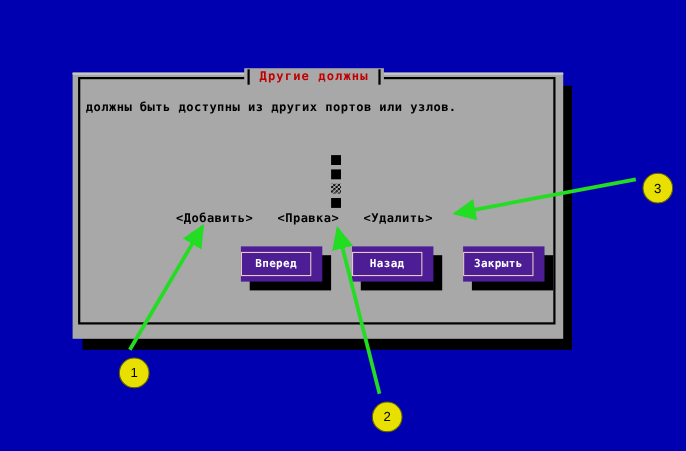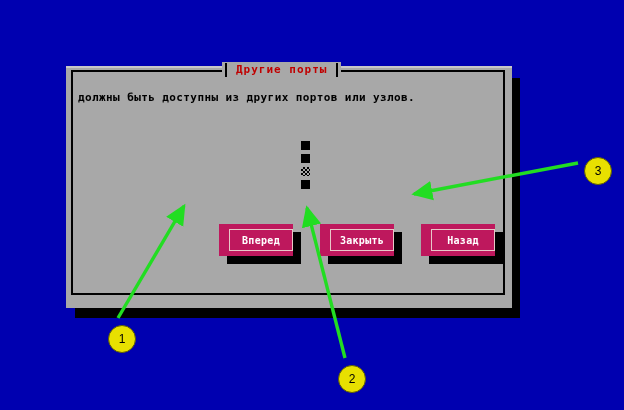--- a/index.html
+++ b/index.html
@@ -144,25 +144,25 @@
   .red-btn-shadow {
     position: absolute;
     left: 8px; top: 8px;
     width: 74px; height: 32px;
     background: #000000;
   }
   .red-btn {
     position: absolute;
     left: 0; top: 0;
     width: 74px; height: 32px;
-    background: #be185d;
-    box-sizing: border-box;
-    display: flex;
-    align-items: center;
-    justify-content: flex-end;
+    background: #4c1d95;
+    box-sizing: border-box;
+    display: flex;
+    align-items: center;
+    justify-content: flex-start;
   }
   .red-btn-inner {
     width: 64px; height: 22px;
     border: 1px solid #e8c8c8;
     box-sizing: border-box;
     display: flex;
     align-items: center;
     justify-content: center;
     color: #ffffff;
     font-size: 10px;
@@ -200,53 +200,58 @@
 
   <div id="dialog-shadow"></div>
 
   <div id="dialog-panel"></div>
   <div id="dialog-panel-hi"></div>
 
   <div id="inner-frame"></div>
 
   <div id="title-wrap">
     <span class="title-tick"></span>
-    <span id="dialog-title">Другие порты</span>
+    <span id="dialog-title">Другие должны</span>
     <span class="title-tick"></span>
   </div>
 
   <div id="body-text">
     <div>должны быть доступны из других портов или узлов.</div>
   </div>
 
   <div id="scroll-col">
     <div class="scroll-cell"></div>
     <div class="scroll-cell"></div>
     <div class="scroll-cell dither"></div>
     <div class="scroll-cell"></div>
   </div>
 
+  <div id="text-actions">
+    <span class="text-action">&lt;Добавить&gt;</span>
+    <span class="text-action">&lt;Правка&gt;</span>
+    <span class="text-action">&lt;Удалить&gt;</span>
+  </div>
 
   <div id="red-buttons">
     <div class="red-btn-wrap">
       <div class="red-btn-shadow"></div>
       <div class="red-btn">
         <div class="red-btn-inner">Вперед</div>
       </div>
     </div>
     <div class="red-btn-wrap">
       <div class="red-btn-shadow"></div>
       <div class="red-btn">
-        <div class="red-btn-inner">Закрыть</div>
+        <div class="red-btn-inner">Назад</div>
       </div>
     </div>
     <div class="red-btn-wrap">
       <div class="red-btn-shadow"></div>
       <div class="red-btn">
-        <div class="red-btn-inner">Назад</div>
+        <div class="red-btn-inner">Закрыть</div>
       </div>
     </div>
   </div>
 
   <svg id="overlay" viewBox="0 0 624 410" width="624" height="410">
     <defs>
       <marker id="ah" markerWidth="7" markerHeight="7" refX="5.4" refY="3.5" orient="auto" markerUnits="strokeWidth">
         <path d="M0,0.6 L6.2,3.5 L0,6.4 Z" fill="#22dd22"></path>
       </marker>
     </defs>

